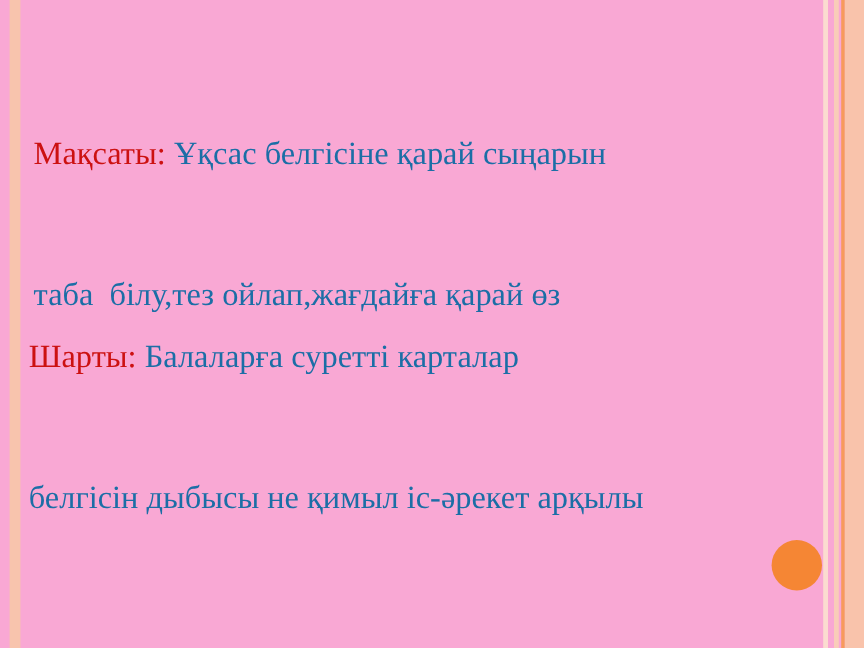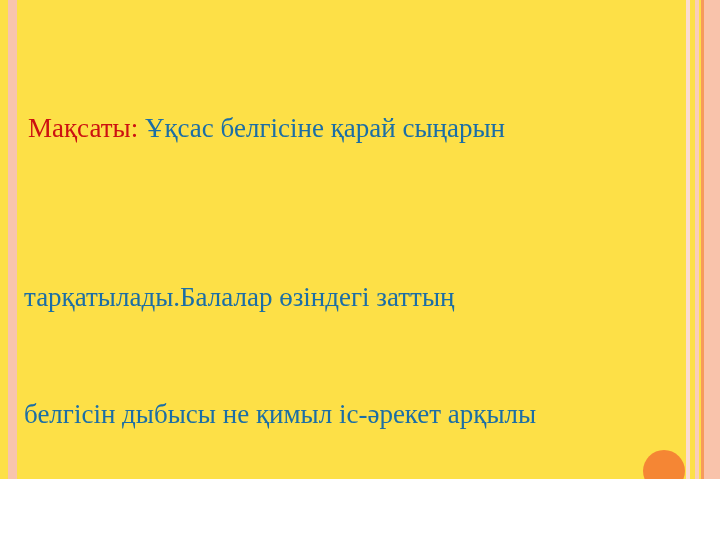--- a/index.html
+++ b/index.html
@@ -6,22 +6,22 @@
     margin: 0;
     padding: 0;
     background: #ffffff;
   }
   body {
     font-family: "Liberation Serif", "DejaVu Serif", serif;
   }
   #slide {
     position: relative;
     width: 720px;
-    height: 479px;
-    background: #fde047;
+    height: 540px;
+    background: #f9a8d4;
     overflow: hidden;
   }
 
   
   .stripe {
     position: absolute;
     top: 0;
     height: 540px;
   }
   .stripe-left-main  { left: 8px;   width: 9px;  background: #f8c4ad; }
@@ -78,22 +78,23 @@
   <div class="stripe stripe-right-thin2"></div>
   <div class="stripe stripe-right-accent"></div>
   <div class="stripe stripe-right-wide"></div>
 
   <div class="dot"></div>
 
   <div class="content">
 
     <div class="para para-aim">
       <span class="line"><span class="label">Мақсаты:</span><span> Ұқсас белгісіне қарай сыңарын</span></span>
+      <span class="line">таба  білу,тез ойлап,жағдайға қарай өз</span>
     </div>
 
     <div class="para para-cond">
-      <span class="line">тарқатылады.Балалар өзіндегі заттың</span>
+      <span class="line"><span class="label">Шарты:</span><span> Балаларға суретті карталар</span></span>
       <span class="line">белгісін дыбысы не қимыл іс-әрекет арқылы</span>
       
     </div>
 
   </div>
 </div>
 
 </body></html>

